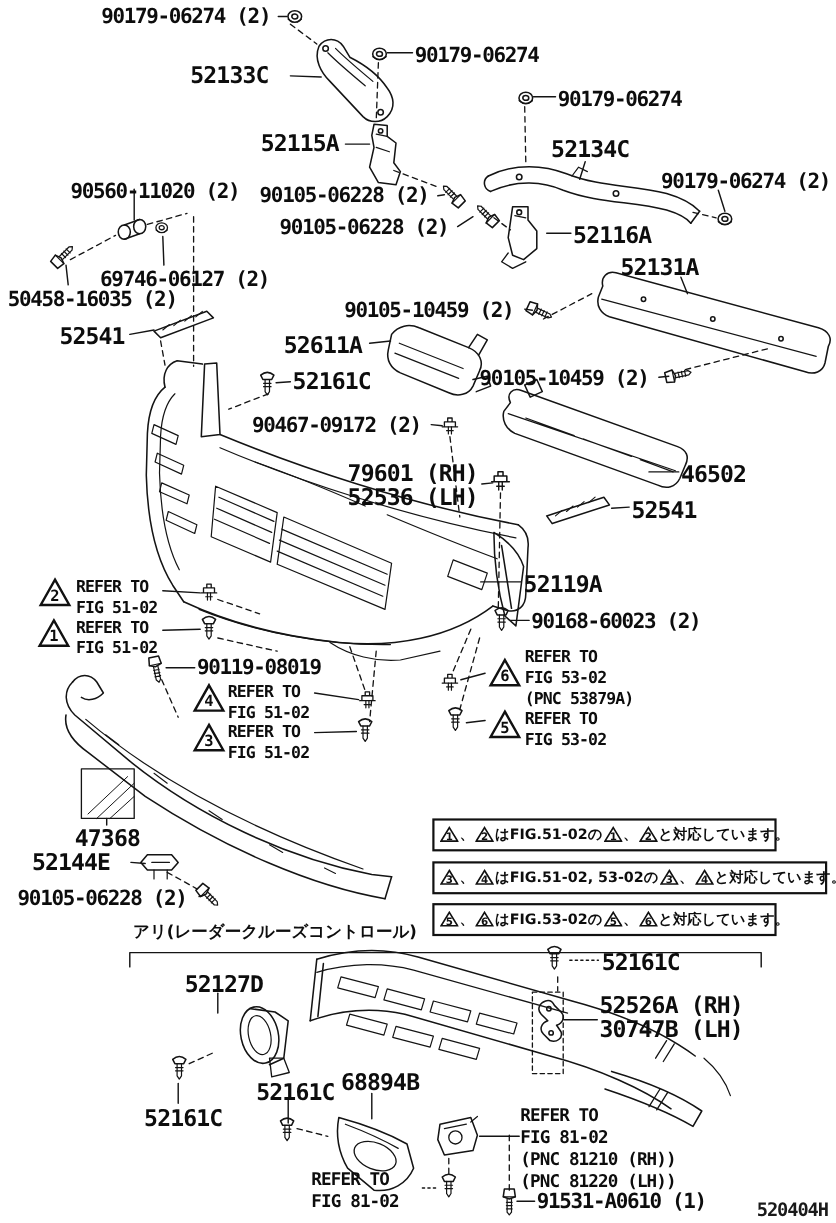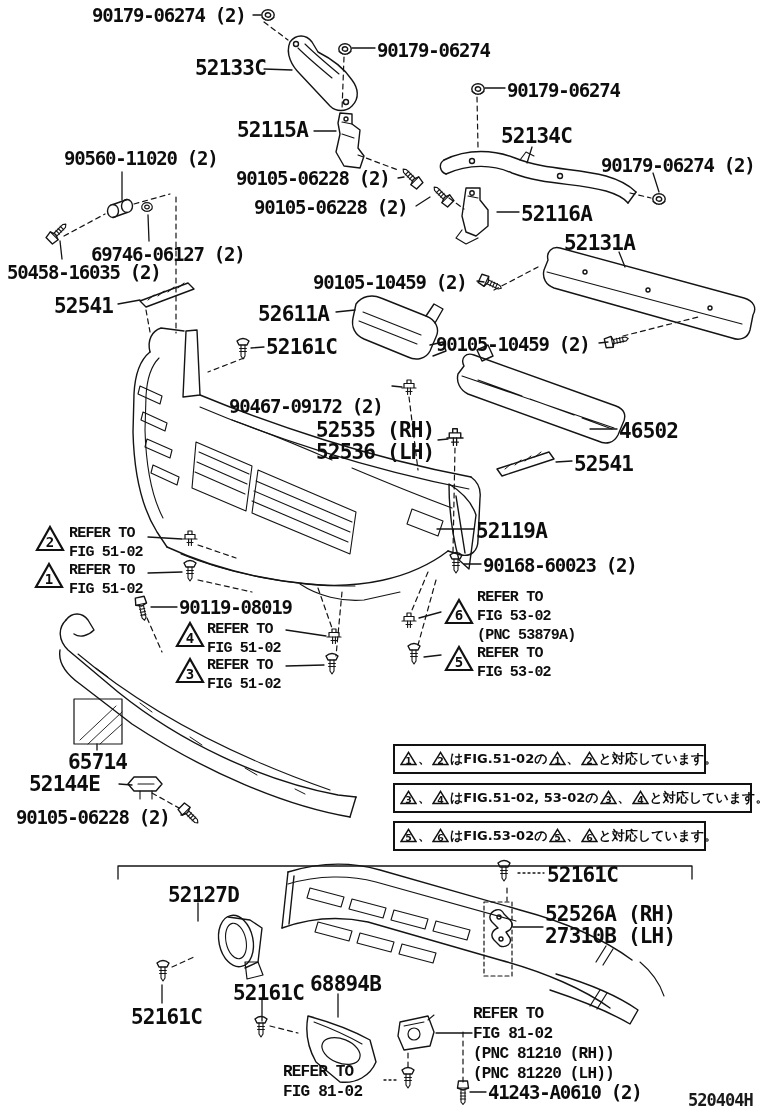--- a/index.html
+++ b/index.html
@@ -12,21 +12,21 @@
     position:absolute; font-family:"DejaVu Sans Mono","Liberation Mono",monospace;
     font-weight:bold; color:#0d0d0d; white-space:nowrap;
   }
   .pn  { font-size:21px; letter-spacing:-0.8px; }
   .num { font-size:19px; letter-spacing:-1.2px; }
   .refblock {
     position:absolute; font-family:"DejaVu Sans Mono","Liberation Mono",monospace;
     font-weight:bold; color:#0d0d0d; font-size:15px; line-height:19px; white-space:nowrap;
     letter-spacing:-0.8px;
   }
-  .refblock span { display:block;font-family:Liberation Mono, monospace; }
+  .refblock span { display:block; }
   .refblock.wide { font-size:16px; line-height:20px; }
   .btri { position:absolute; width:32px; height:29px; }
   .btri svg { position:absolute; left:0; top:0; }
   .btri .btri-num {
     position:absolute; left:0; top:10px; width:32px; text-align:center;
     font-family:"DejaVu Sans Mono","Liberation Mono",monospace; font-weight:bold;
     font-size:14px; color:#0d0d0d;
   }
   .note-box {
     position:absolute; border:2px solid #111; background:#fff;
@@ -316,56 +316,56 @@
     <use href="#clip" transform="translate(190,539)"></use>
     <use href="#clip" transform="translate(334,637)"></use>
     <use href="#clip" transform="translate(409,621)"></use>
     <use href="#clip" transform="translate(409,388)"></use>
     <use href="#clip" transform="translate(455,438) scale(1.15)"></use>
   </g>
 </svg>
 
   <div class="lbl num" style="left:92px;top:4px">90179-06274 (2)</div>
   <div class="lbl num" style="left:377px;top:39px">90179-06274</div>
-  <div class="lbl pn" style="left:195px;top:56px">52133C</div>
+  <div class="lbl pn" style="left:173px;top:56px">52133C</div>
   <div class="lbl num" style="left:507px;top:79px">90179-06274</div>
   <div class="lbl pn" style="left:237px;top:118px">52115A</div>
   <div class="lbl pn" style="left:501px;top:124px">52134C</div>
   <div class="lbl num" style="left:236px;top:167px">90105-06228 (2)</div>
-  <div class="lbl num" style="left:64px;top:147px">90560-11020 (2)</div>
+  <div class="lbl num" style="left:64px;top:163px">90560-11020 (2)</div>
   <div class="lbl num" style="left:254px;top:196px">90105-06228 (2)</div>
   <div class="lbl num" style="left:601px;top:154px">90179-06274 (2)</div>
   <div class="lbl pn" style="left:521px;top:202px">52116A</div>
   <div class="lbl pn" style="left:564px;top:231px">52131A</div>
   <div class="lbl num" style="left:91px;top:243px">69746-06127 (2)</div>
   <div class="lbl num" style="left:7px;top:261px">50458-16035 (2)</div>
   <div class="lbl num" style="left:313px;top:271px">90105-10459 (2)</div>
   <div class="lbl pn" style="left:54px;top:294px">52541</div>
   <div class="lbl pn" style="left:258px;top:302px">52611A</div>
   <div class="lbl pn" style="left:266px;top:335px">52161C</div>
   <div class="lbl num" style="left:436px;top:333px">90105-10459 (2)</div>
-  <div class="lbl num" style="left:229px;top:395px">90467-09172 (2)</div>
-  <div class="lbl pn" style="left:316px;top:418px">52535 (RH)</div>
+  <div class="lbl num" style="left:229px;top:376px">90467-09172 (2)</div>
+  <div class="lbl pn" style="left:316px;top:418px">79601 (RH)</div>
   <div class="lbl pn" style="left:316px;top:440px">52536 (LH)</div>
   <div class="lbl pn" style="left:619px;top:419px">46502</div>
   <div class="lbl pn" style="left:574px;top:452px">52541</div>
   <div class="lbl pn" style="left:476px;top:519px">52119A</div>
   <div class="lbl num" style="left:483px;top:554px">90168-60023 (2)</div>
   <div class="lbl num" style="left:179px;top:596px">90119-08019</div>
-  <div class="lbl pn" style="left:68px;top:750px">65714</div>
+  <div class="lbl pn" style="left:68px;top:750px">47368</div>
   <div class="lbl pn" style="left:29px;top:772px">52144E</div>
   <div class="lbl num" style="left:16px;top:806px">90105-06228 (2)</div>
   <div class="lbl pn" style="left:547px;top:863px">52161C</div>
   <div class="lbl pn" style="left:168px;top:883px">52127D</div>
   <div class="lbl pn" style="left:545px;top:902px">52526A (RH)</div>
-  <div class="lbl pn" style="left:545px;top:924px">27310B (LH)</div>
+  <div class="lbl pn" style="left:545px;top:924px">30747B (LH)</div>
   <div class="lbl pn" style="left:310px;top:972px">68894B</div>
   <div class="lbl pn" style="left:233px;top:981px">52161C</div>
   <div class="lbl pn" style="left:131px;top:1005px">52161C</div>
-  <div class="lbl num" style="left:488px;top:1081px">41243-A0610 (2)</div>
+  <div class="lbl num" style="left:488px;top:1081px">91531-A0610 (1)</div>
 
   <div class="btri" style="left:34px;top:524px">
     <svg width="32" height="29">
         <path d="M16,3 L29,26 L3,26 Z" fill="none" stroke="#111" stroke-width="2.2"></path>
       </svg>
     <span class="btri-num">2</span>
   </div>
   <div class="btri" style="left:33px;top:561px">
     <svg width="32" height="29">
         <path d="M16,3 L29,26 L3,26 Z" fill="none" stroke="#111" stroke-width="2.2"></path>
@@ -493,15 +493,16 @@
           <text x="9" y="13.5" text-anchor="middle" font-size="10" font-weight="bold" fill="#111">5</text>
         </svg></span>
       <span>、</span>
       <span class="mtri"><svg width="17" height="15" viewBox="0 0 18 16">
           <path d="M9,1.5 L17,14.5 L1,14.5 Z" fill="none" stroke="#111" stroke-width="1.6"></path>
           <text x="9" y="13.5" text-anchor="middle" font-size="10" font-weight="bold" fill="#111">6</text>
         </svg></span>
       <span>と対応しています。</span>
     </div>
 
+  <div class="jp-note" style="left:121px;top:838px">アリ(レーダークルーズコントロール)</div>
   <div class="doc-code" style="left:688px;top:1090px">520404H</div>
 
 </div>
 
 </body></html>

